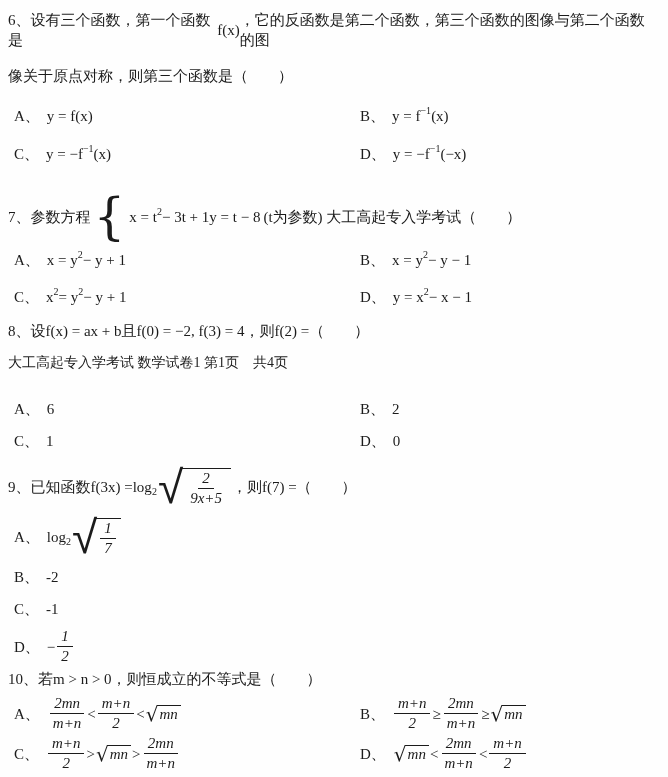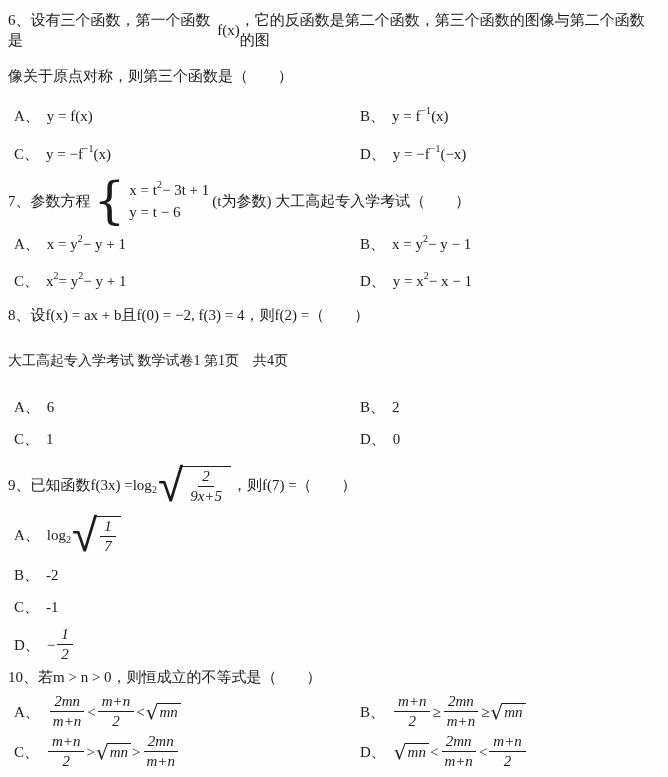--- a/index.html
+++ b/index.html
@@ -33,38 +33,38 @@
   .sqrt .radicand { border-top: 1px solid #1b1b1b; padding: 0 3px 0 2px;
                     line-height: 17px; font-style: italic; display: inline-flex;
                     align-items: center; }
   .sqrt:has(.frac) .rad { font-size: 46px; line-height: 40px; font-weight: 200; }
   .sqrt:has(.frac) .radicand { padding-top: 1px; }
 
   .cases { display: inline-flex; align-items: center; margin: 0 3px; }
   .cases .brace { font-size: 50px; line-height: 46px; font-weight: 300;
                   font-style: normal; margin-right: 4px;
                   font-family: "DejaVu Serif", serif; }
-  .cases-col { display: inline-flex; flex-direction: column; }
+  .cases-col { display: inline-flex; flex-direction: row; }
   .cases-line { display: inline-flex; align-items: center; line-height: 22px; }
 
   
   .stem { display: flex; align-items: center; }
   .opt-row { display: grid; grid-template-columns: 346px 1fr;
              margin-left: 6px; align-items: center; }
   .opt { display: flex; align-items: center; gap: 7px; }
   .olabel { white-space: pre; font-style: normal; }
 
   .q6-s1 { margin: 4px 0 16px; }
   .q6-s2 { margin: 0 0 20px; }
   .q6 .opt-row + .opt-row { margin-top: 18px; }
-  .q6 { margin-bottom: 14px; }
+  .q6 { margin-bottom: 30px; }
   .q7-stem { margin-bottom: 10px; }
   .q7 .opt-row + .opt-row { margin-top: 17px; }
   .q7 { margin-bottom: 14px; }
-  .q8-stem { margin-bottom: 26px; }
+  .q8-stem { margin-bottom: 12px; }
   .footer { text-align: left; font-size: 14px; margin-bottom: 26px; }
   .q8opts .opt-row + .opt-row { margin-top: 12px; }
   .q8opts { margin-bottom: 16px; }
   .q9-stem { margin-bottom: 10px; }
   .q9 .opt { margin-left: 6px; }
   .q9 .opt-a { margin-bottom: 10px; }
   .q9 .opt-b { margin-bottom: 12px; }
   .q9 .opt-c { margin-bottom: 9px; }
   .q9 { margin-bottom: 4px; }
   .q10-stem { margin-bottom: 6px; }
@@ -123,21 +123,21 @@
         <span class="mc">7、参数方程</span>
         <span class="cases">
           <span class="brace">{</span>
           <span class="cases-col">
             <span class="cases-line">
               <span class="mi">x = t</span>
               <sup class="msc">2</sup>
               <span class="mi"> − 3t + 1</span>
             </span>
             <span class="cases-line">
-              <span class="mi">y = t − 6</span>
+              <span class="mi">y = t − 8</span>
             </span>
           </span>
         </span>
         <span class="mc">(</span>
         <span class="mi">t</span>
         <span class="mc">为参数) 大工高起专入学考试（　　）</span>
       </div>
     <div class="opt-row">
       <div class="opt">
         <span class="olabel">A、</span>

